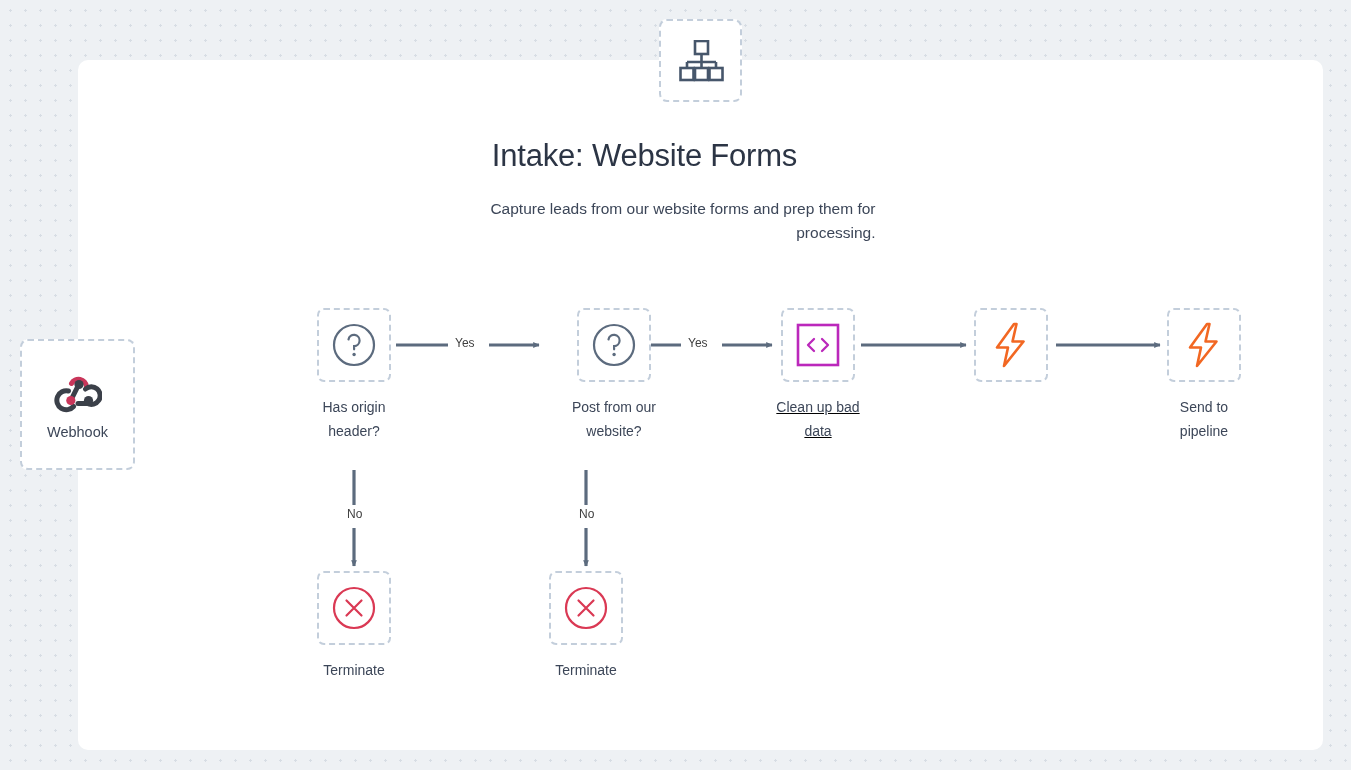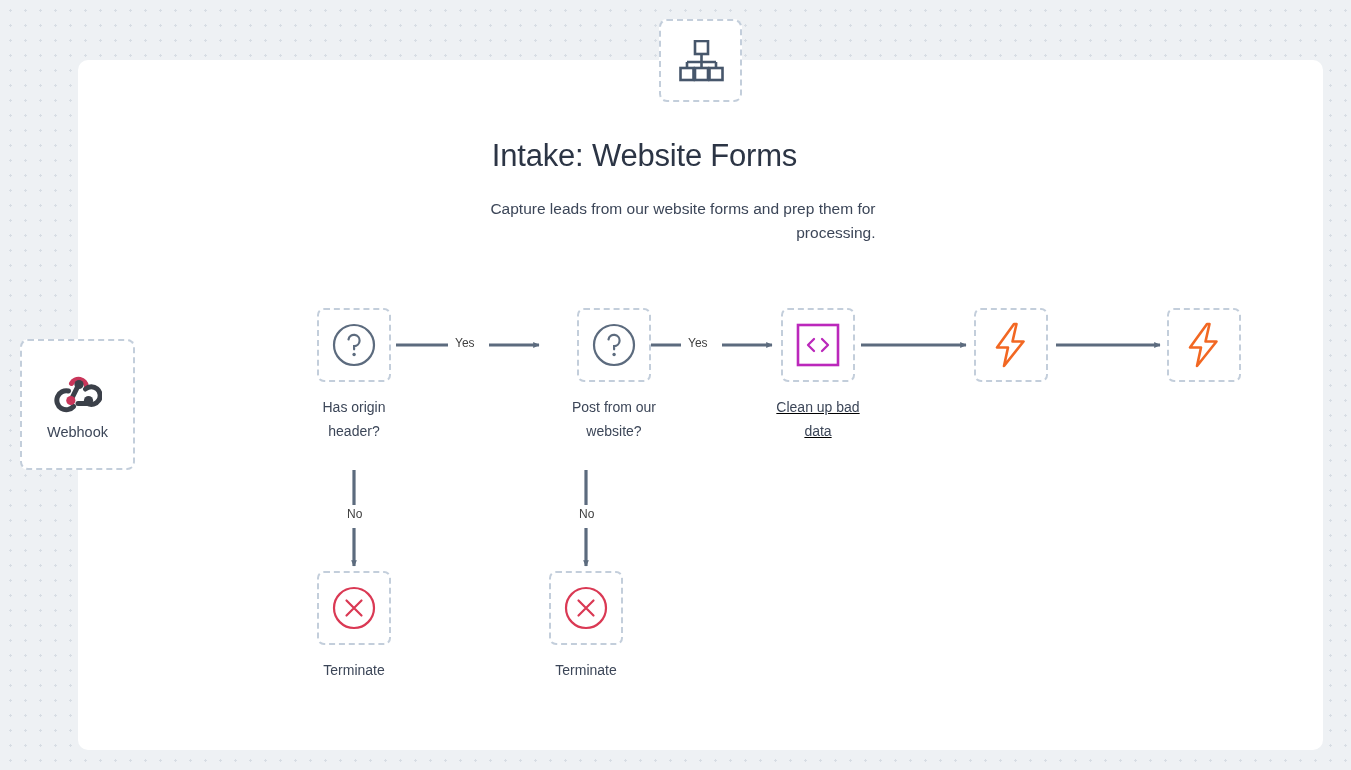--- a/index.html
+++ b/index.html
@@ -217,20 +217,22 @@
     </svg>
   </div>
 </div>
 
 <div class="node" style="left:1167px; top:308px;">
   <div class="node-box">
     <svg width="42" height="48" viewBox="0 0 42 48">
       <path d="M24 3 L7 26.5 H18 L14 45 L33.5 20.5 H22.5 L26.5 3 z" fill="none" stroke="#f26722" stroke-width="2.6" stroke-linejoin="round"></path>
     </svg>
   </div>
+  <div class="node-label">Send to
+pipeline</div>
 </div>
 
 <div class="node" style="left:317px; top:571px;">
   <div class="node-box">
     <svg width="46" height="46" viewBox="0 0 46 46">
       <circle cx="23" cy="23" r="20" fill="none" stroke="#da3954" stroke-width="2.2"></circle>
       <path d="M15.5 15.5 L30.5 30.5 M30.5 15.5 L15.5 30.5" stroke="#da3954" stroke-width="2.2" stroke-linecap="round"></path>
     </svg>
   </div>
   <div class="node-label">Terminate</div>

